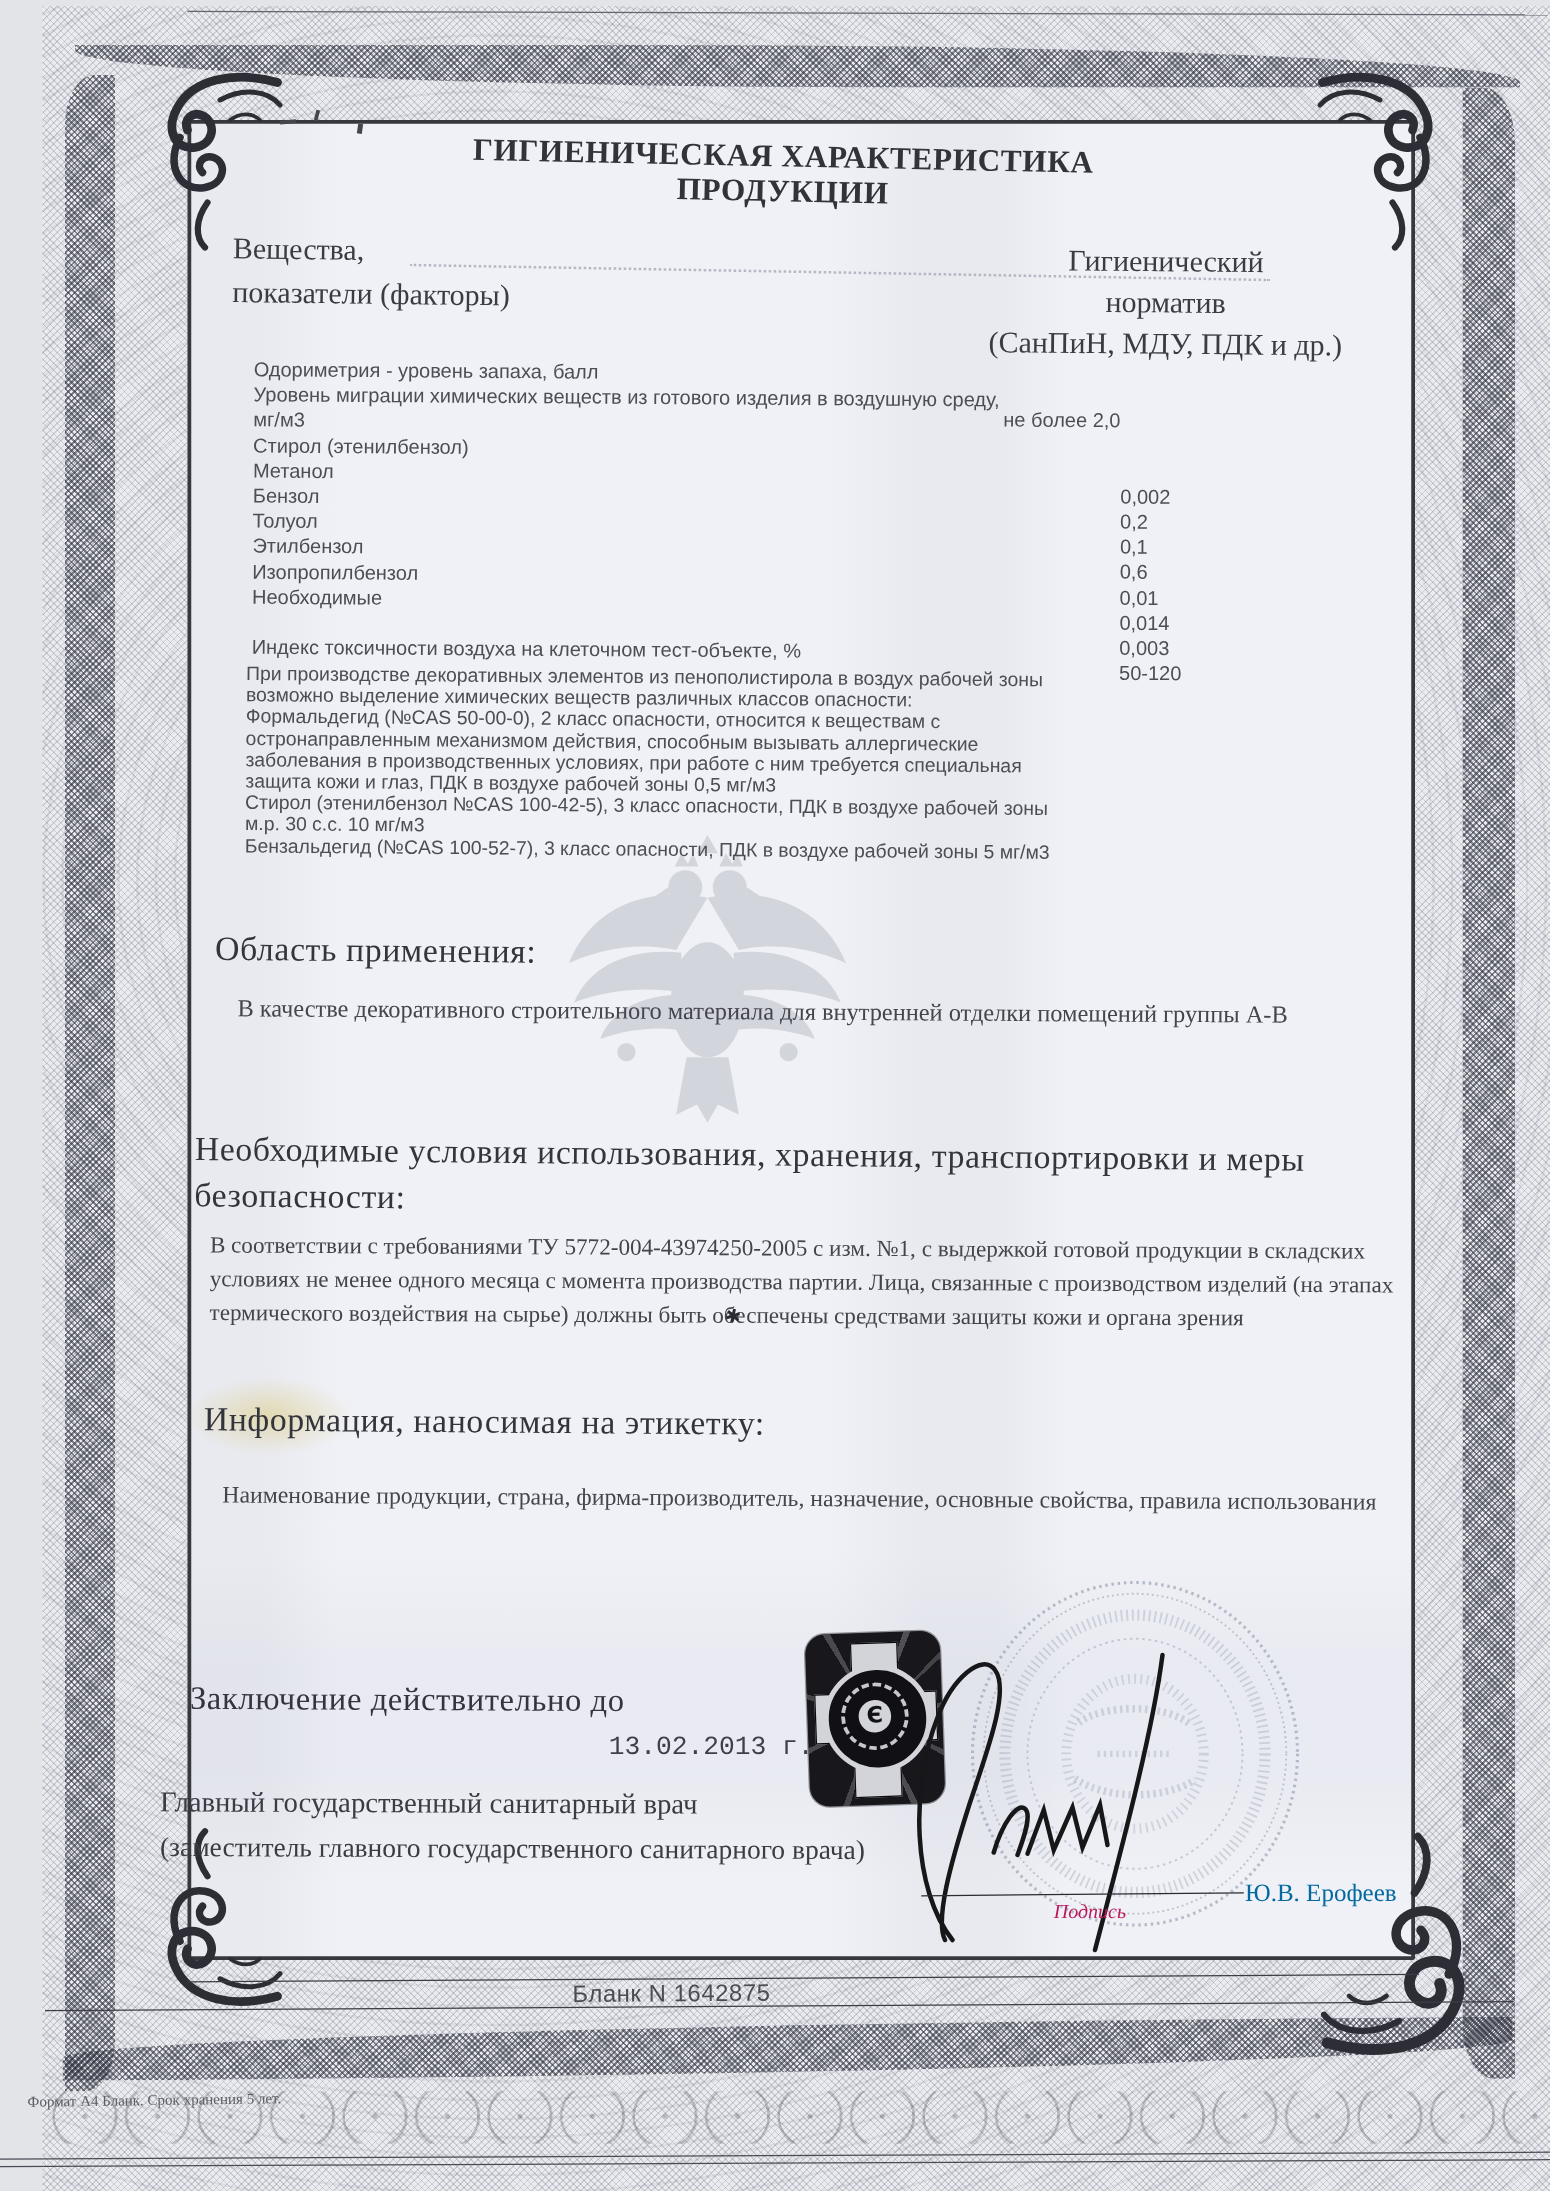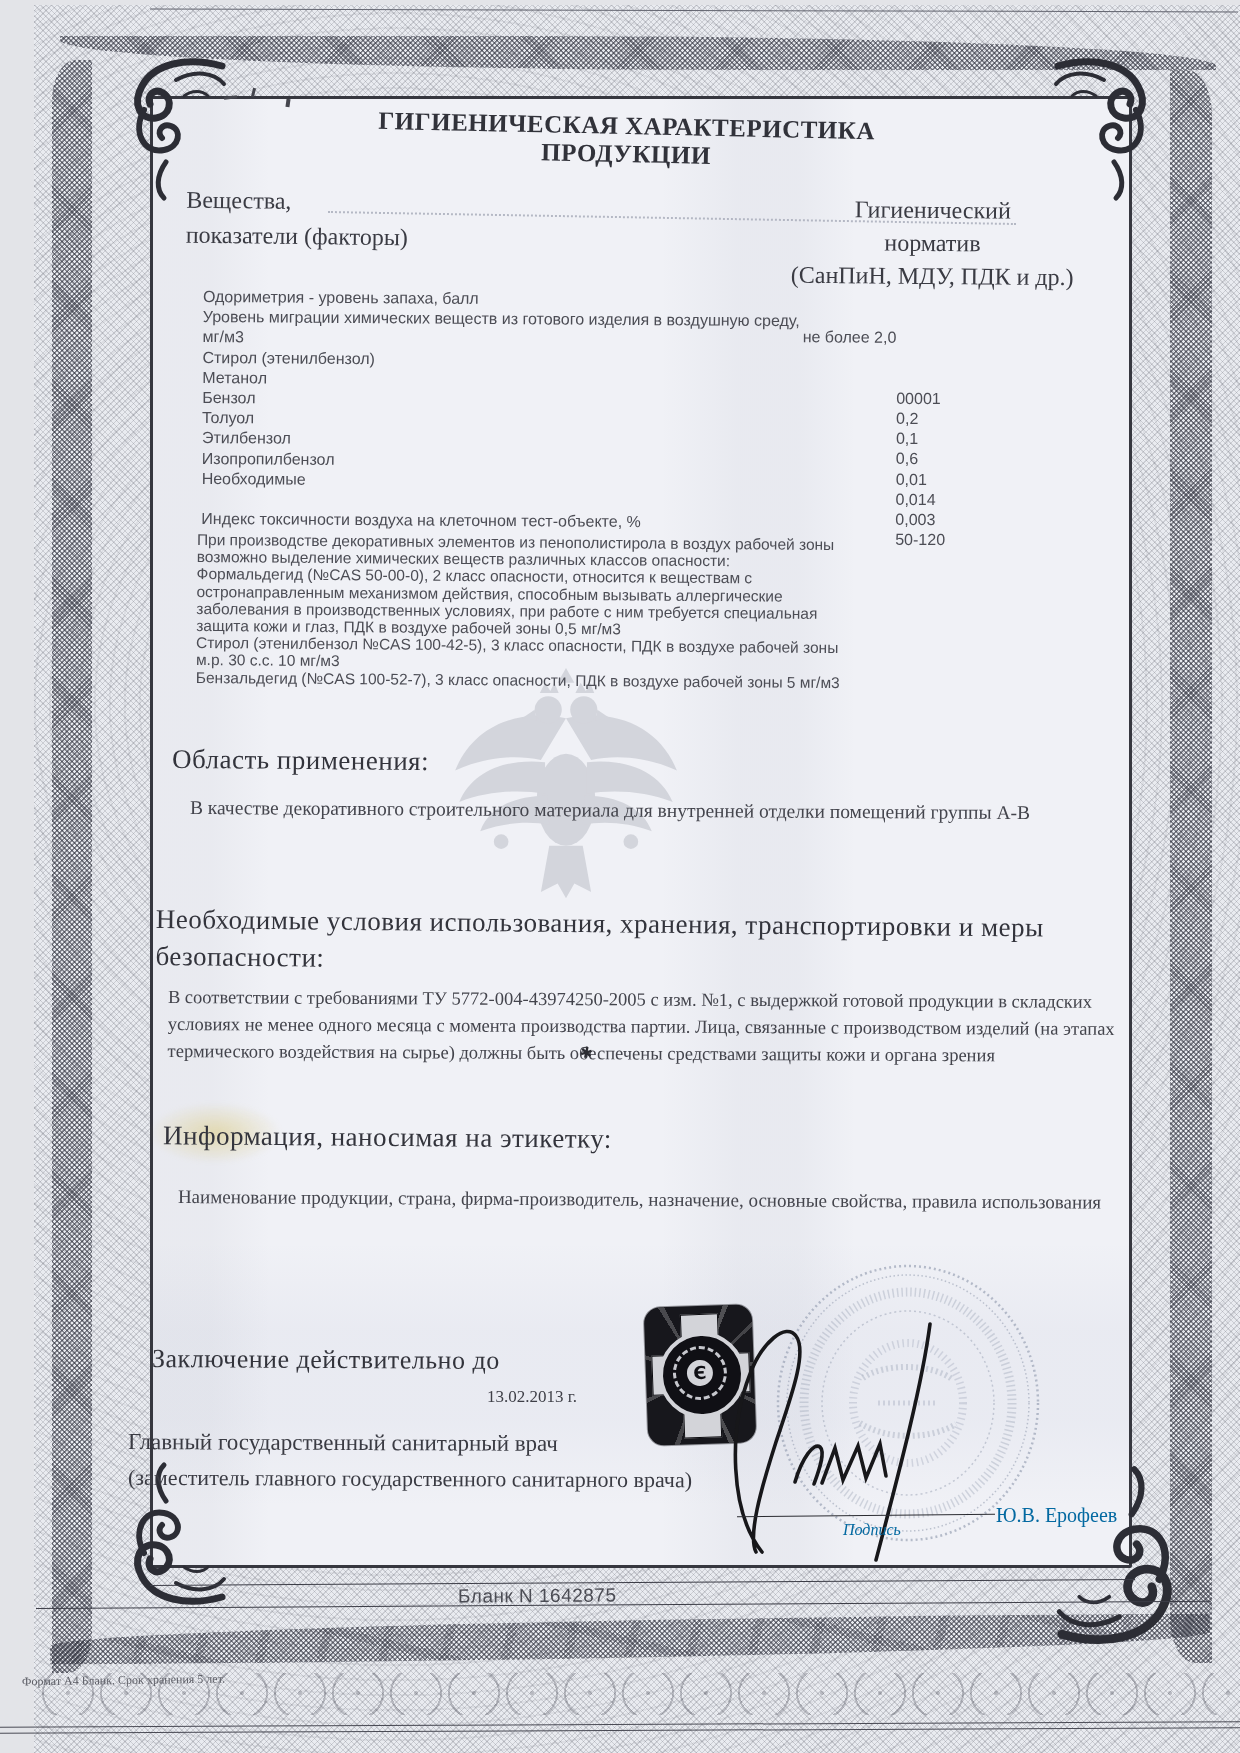--- a/index.html
+++ b/index.html
@@ -70,25 +70,25 @@
   .notes{left:197px;top:531px;width:665px;font-family:"Liberation Sans",sans-serif;font-size:15.5px;line-height:17.2px;color:#4c4d55;transform:rotate(.45deg);transform-origin:left top;}
   .notes p{margin:0;}
   .sec-h{font-size:27px;letter-spacing:.5px;color:#33343c;}
   .h-app{left:172px;top:745px;transform:rotate(.5deg);}
   .b-app{left:190px;top:797px;font-size:19.5px;color:#44454d;white-space:nowrap;transform:rotate(.35deg);transform-origin:left top;}
   .h-cond{left:156px;top:901px;width:958px;line-height:37px;transform:rotate(.55deg);transform-origin:left top;}
   .b-cond{left:168px;top:984px;width:978px;font-size:18.5px;line-height:27px;color:#43444c;transform:rotate(.3deg);transform-origin:left top;}
   .h-info{left:163px;top:1122px;transform:rotate(.45deg);}
   .b-info{left:178px;top:1183px;width:970px;font-size:19px;line-height:27.5px;color:#44454d;transform:rotate(.35deg);transform-origin:left top;}
   .h-valid{left:152px;top:1345px;font-size:26px;letter-spacing:.5px;color:#33343c;transform:rotate(.3deg);}
-  .t-date{left:487px;top:1387px;font-size:17px;color:#3e3f47;}
+  .t-date{left:487px;top:1387px;font-size:21px;color:#3e3f47;font-family:Liberation Mono, monospace;}
   .t-doctor1{left:128px;top:1430px;font-size:23px;color:#3a3b43;transform:rotate(.25deg);}
   .t-doctor2{left:128px;top:1466px;font-size:22px;color:#3a3b43;transform:rotate(.25deg);}
   .sig-line{left:737px;top:1515px;width:258px;border-top:1.8px solid #2a2b31;position:absolute;z-index:7;transform:rotate(-.5deg);}
-  .t-podpis{left:843px;top:1521px;font-size:16px;font-style:italic;color:#0369a1;z-index:7;}
+  .t-podpis{left:843px;top:1521px;font-size:16px;font-style:italic;color:#be185d;z-index:7;}
   .t-name{left:996px;top:1504px;font-size:20px;color:#0369a1;z-index:7;}
   .blank-line1{position:absolute;left:150px;top:1585px;width:985px;border-top:1.4px solid #3c3d47;z-index:6;transform:rotate(-.35deg);transform-origin:left top;}
   .blank-line2{position:absolute;left:36px;top:1608px;width:1175px;border-top:1.6px solid #3c3d47;z-index:6;transform:rotate(-.35deg);transform-origin:left top;}
   .t-blank{left:458px;top:1585px;font-family:"Liberation Sans",sans-serif;font-size:19px;color:#4b4c54;z-index:6;transform:rotate(-.4deg);letter-spacing:.5px;}
   .t-format{left:22px;top:1673px;font-size:12px;color:#5d5e66;z-index:6;transform:rotate(-.8deg);}
   .stray{position:absolute;background:#44454d;z-index:5;}
   .asterisk{left:580px;top:1044px;font-size:15px;color:#2b2c32;z-index:5;transform:rotate(12deg);}
   .yellow-mark{
     position:absolute;left:148px;top:1102px;width:135px;height:62px;z-index:4;
     background:radial-gradient(ellipse at center, rgba(213,188,74,.38), rgba(213,188,74,0) 70%);
@@ -188,21 +188,21 @@
     <span class="val"></span>
   </div>
 
   <div class="row">
     <span class="lbl">Стирол (этенилбензол)</span>
     <span class="val"></span>
   </div>
 
   <div class="row">
     <span class="lbl">Метанол</span>
-    <span class="val">00001</span>
+    <span class="val">0,002</span>
   </div>
 
   <div class="row">
     <span class="lbl">Бензол</span>
     <span class="val">0,2</span>
   </div>
 
   <div class="row">
     <span class="lbl">Толуол</span>
     <span class="val">0,1</span>

